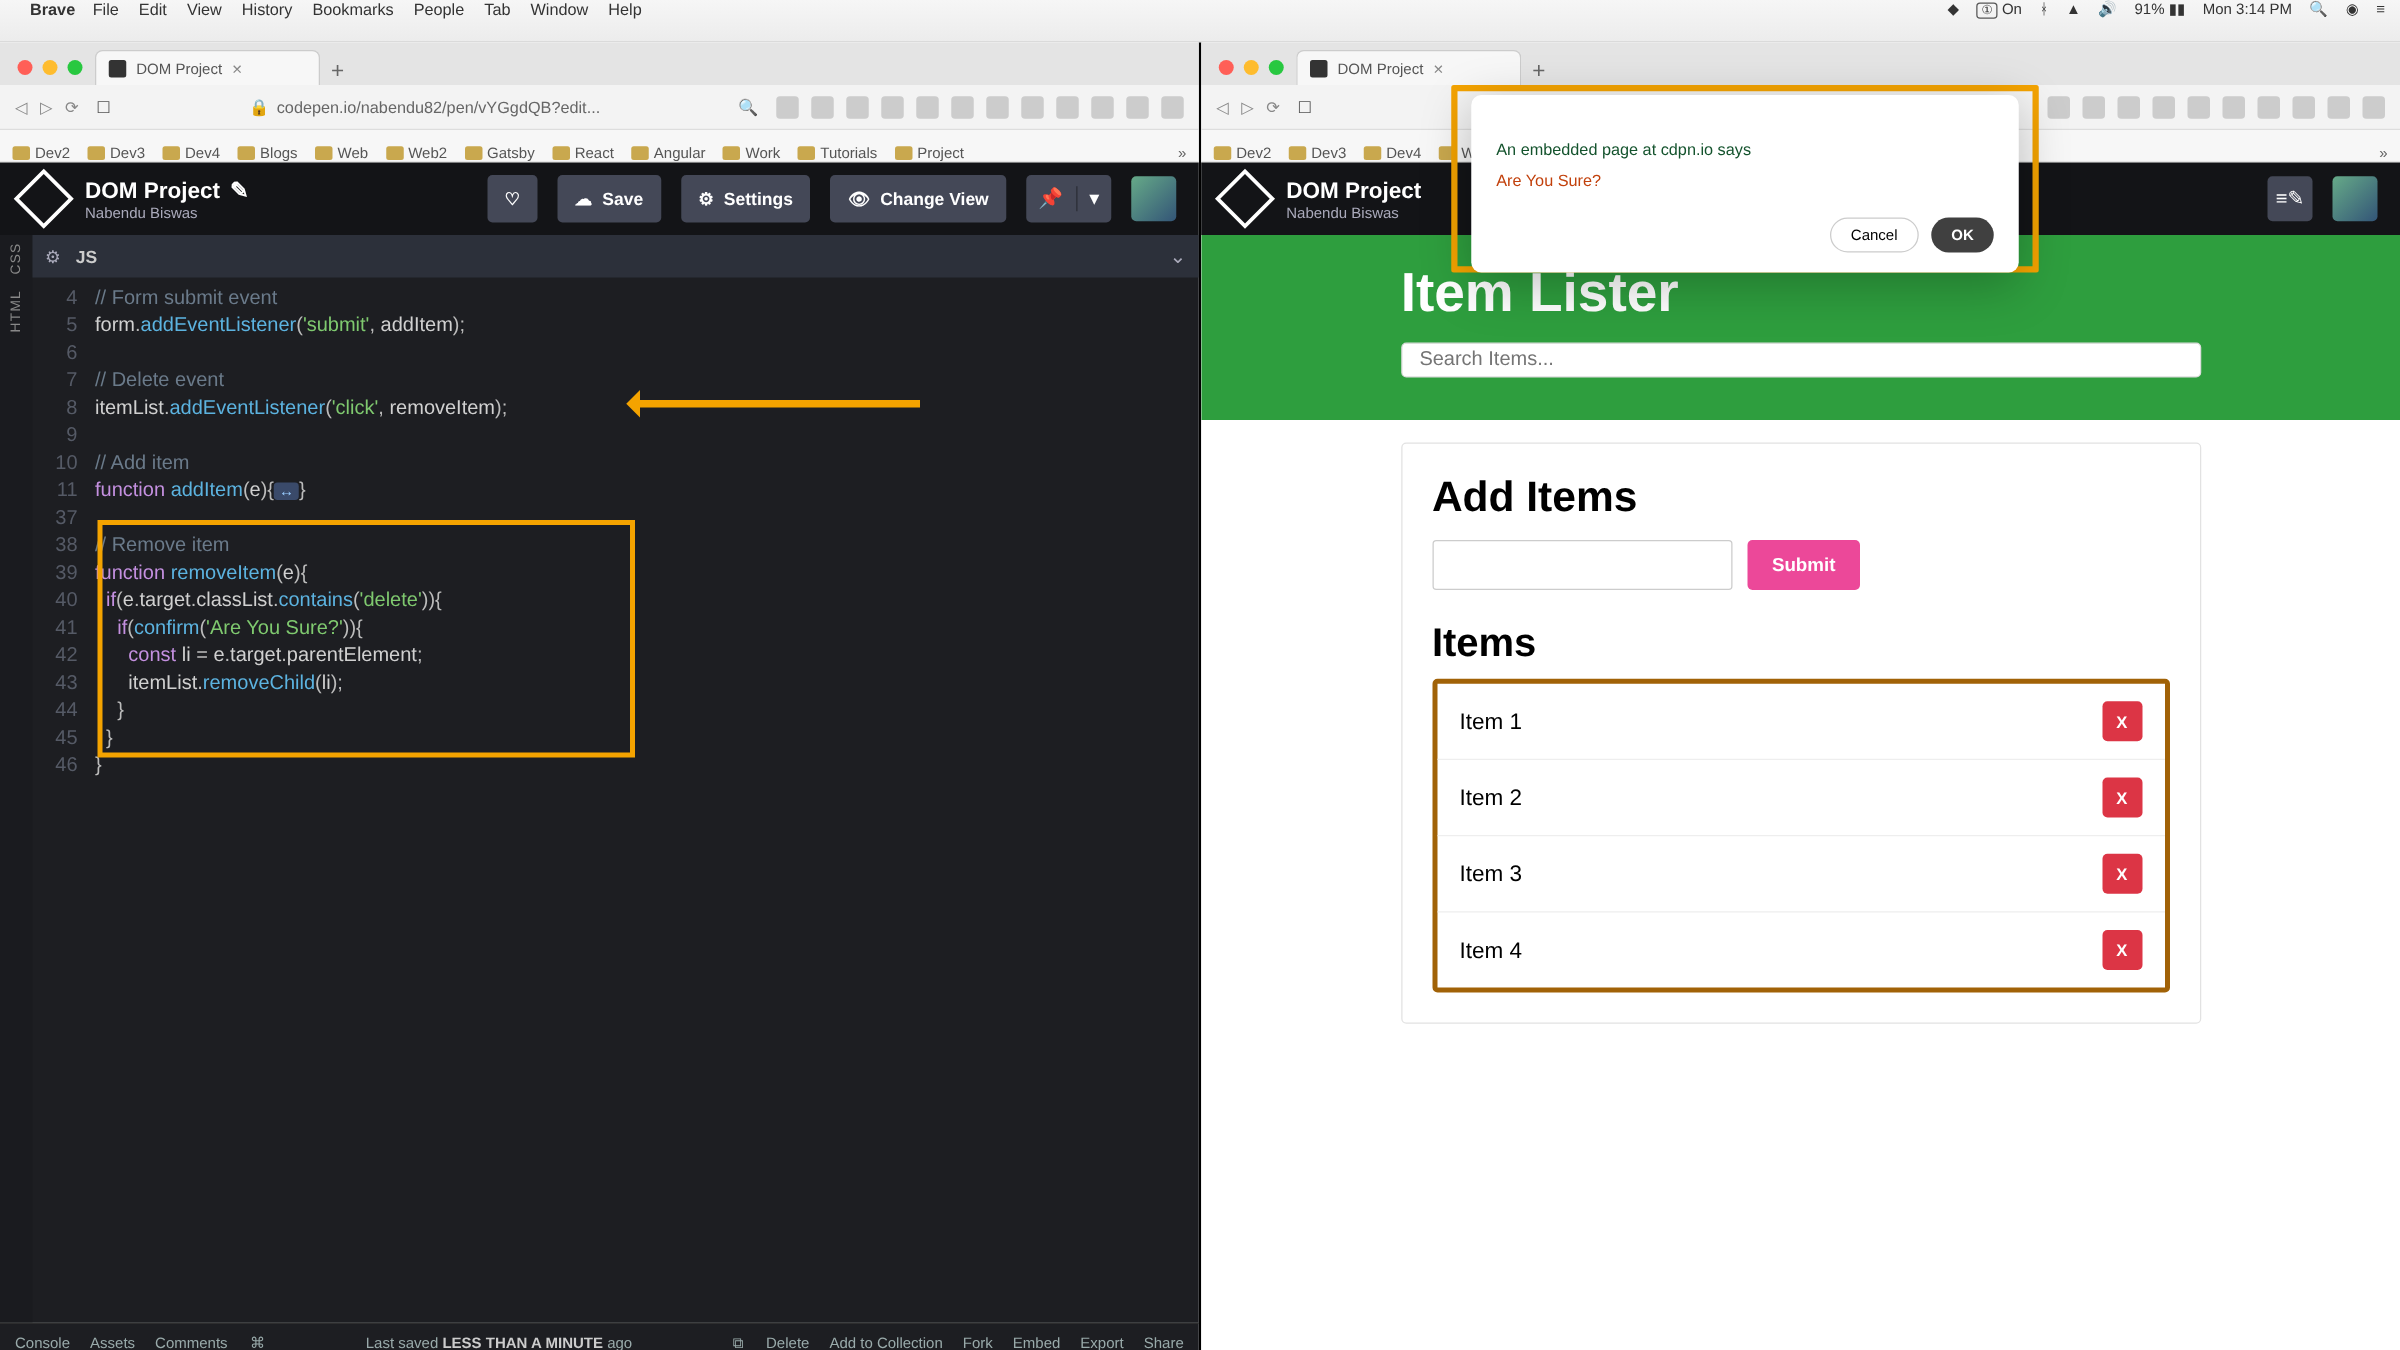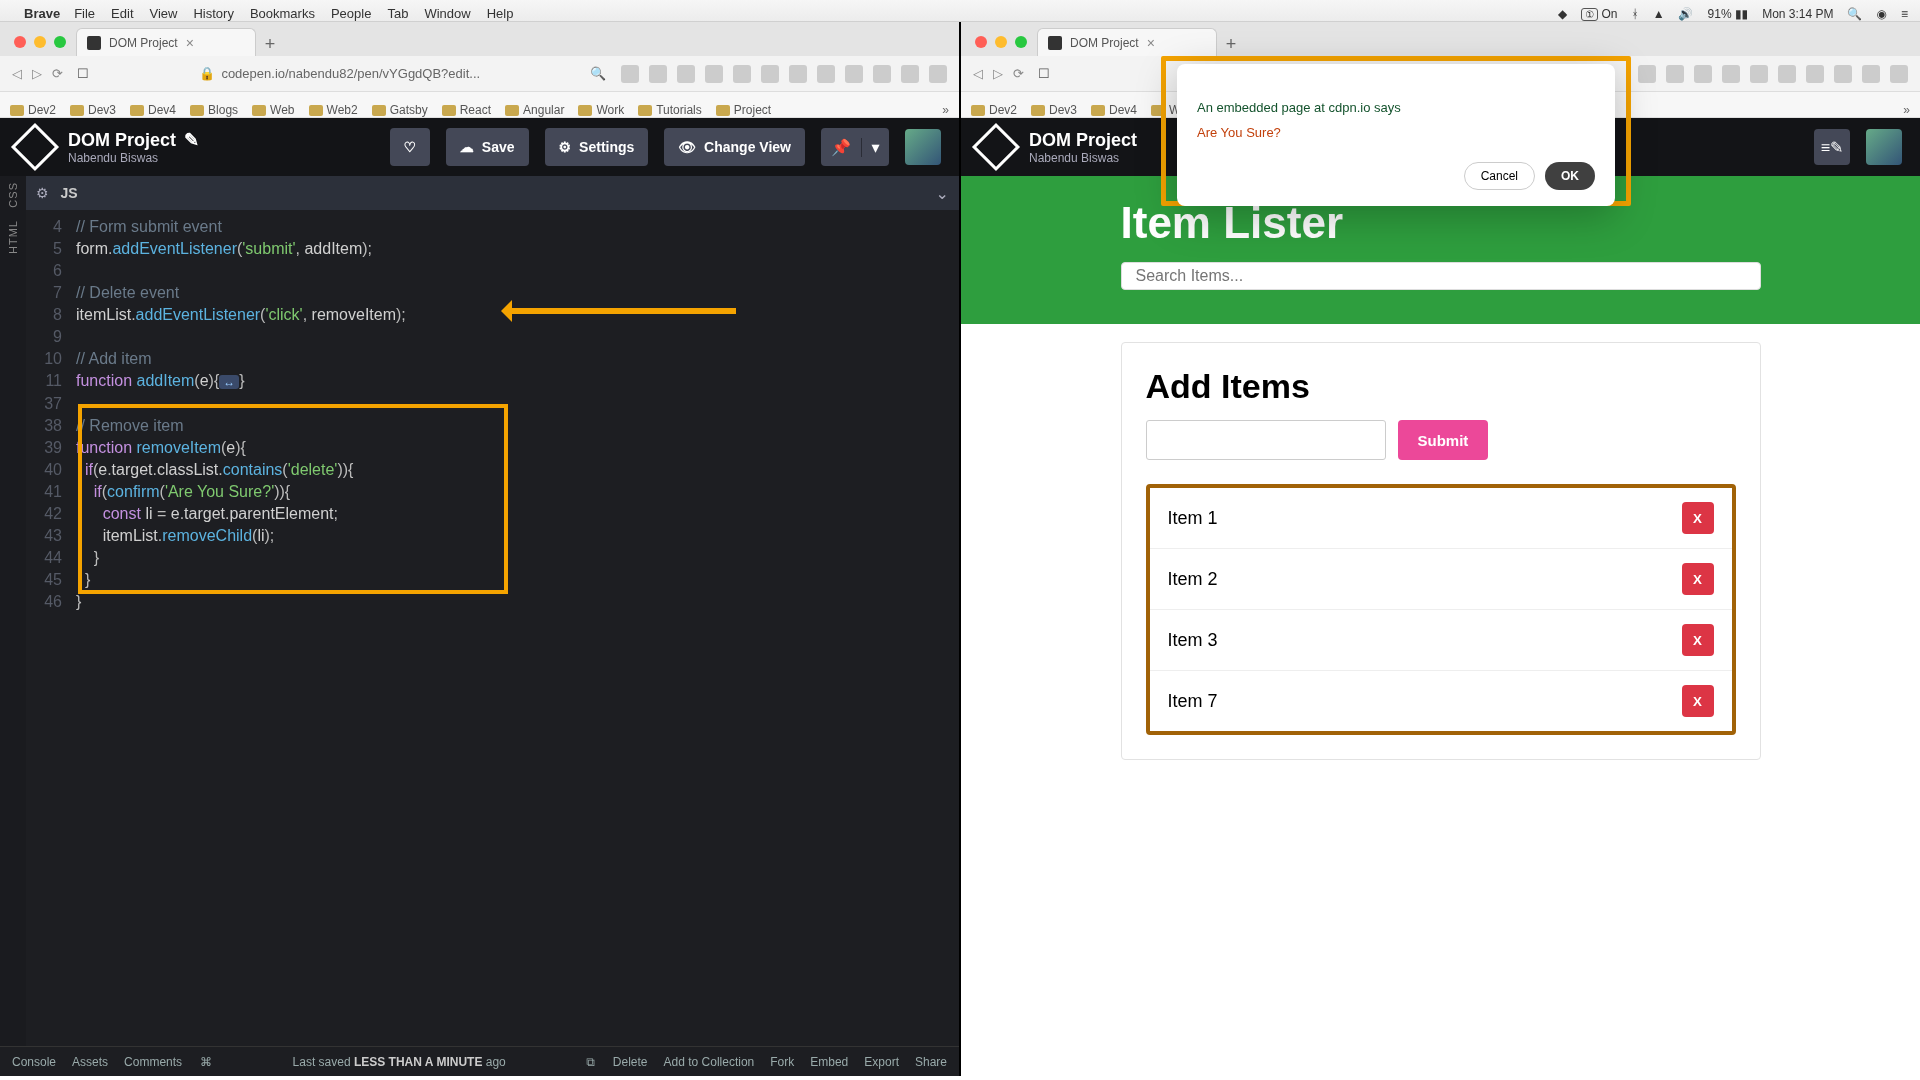--- a/index.html
+++ b/index.html
@@ -1,19 +1,19 @@
 <!DOCTYPE html>
 <html><head>
 <meta charset="utf-8">
 <style>
 * { margin: 0; padding: 0; box-sizing: border-box; font-family: -apple-system, BlinkMacSystemFont, "Segoe UI", Helvetica, Arial, sans-serif; }
 body { width: 1920px; height: 1080px; overflow: hidden; background: #fff; }
 
 
-.mac-menubar { height: 22px; background: linear-gradient(#f6f6f6,#ececec); border-bottom: 1px solid #d0d0d0; display: flex; align-items: flex-end; padding: 0 12px; font-size: 13px; color: #333; }
+.mac-menubar { height: 34px; background: linear-gradient(#f6f6f6,#ececec); border-bottom: 1px solid #d0d0d0; display: flex; align-items: flex-start; padding: 0 12px; font-size: 13px; color: #333; }
 .mac-menubar .apple { font-size: 15px; margin-right: 12px; }
 .mac-menubar .app { font-weight: 700; margin-right: 14px; }
 .mac-menubar .menu-item { margin-right: 16px; }
 .mac-menubar .right { margin-left: auto; display: flex; align-items: center; gap: 14px; }
 .mac-menubar .right span { font-size: 12px; }
 
 
 .workspace { display: flex; height: calc(1080px - 26px); }
 .window { flex: 1 1 50%; display: flex; flex-direction: column; border-right: 1px solid #000; background: #fff; }
 .window.right { border-right: none; border-left: 1px solid #000; }
@@ -363,35 +363,36 @@
         <input class="search" placeholder="Search Items..." style="">
       </div>
     </div>
     <div class="card">
       <h2>Add Items</h2>
       <div class="add-row">
         <input style="">
         <button>Submit</button>
       </div>
       <div class="items">
+        <h2>Items</h2>
         <div class="item-list" id="item-list">
               <div class="item">
                 <span>Item 1</span>
                 <button class="del">X</button>
               </div>
               <div class="item">
                 <span>Item 2</span>
                 <button class="del">X</button>
               </div>
               <div class="item">
                 <span>Item 3</span>
                 <button class="del">X</button>
               </div>
               <div class="item">
-                <span>Item 7</span>
+                <span>Item 4</span>
                 <button class="del">X</button>
               </div>
             </div>
       </div>
     </div>
   </div>
 
   <div class="dialog-hl" style="top:34px; left:200px; width:470px; height:150px;"></div>
   <div class="js-dialog" style="top:42px; left:216px;">
     <div class="title">An embedded page at cdpn.io says</div>

